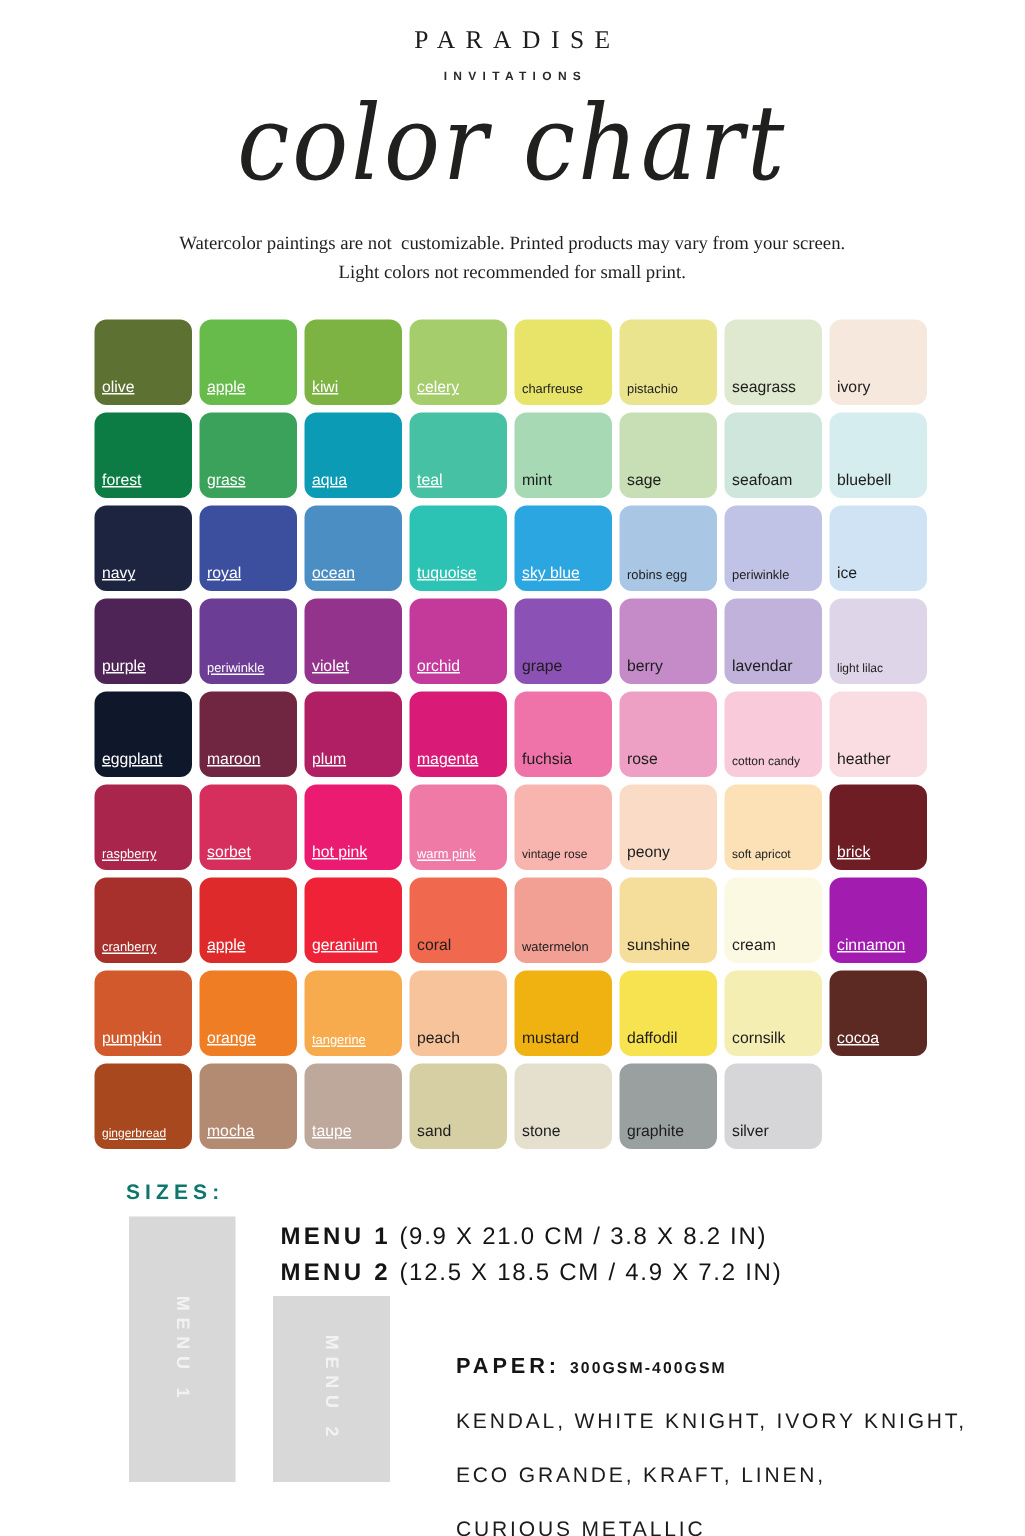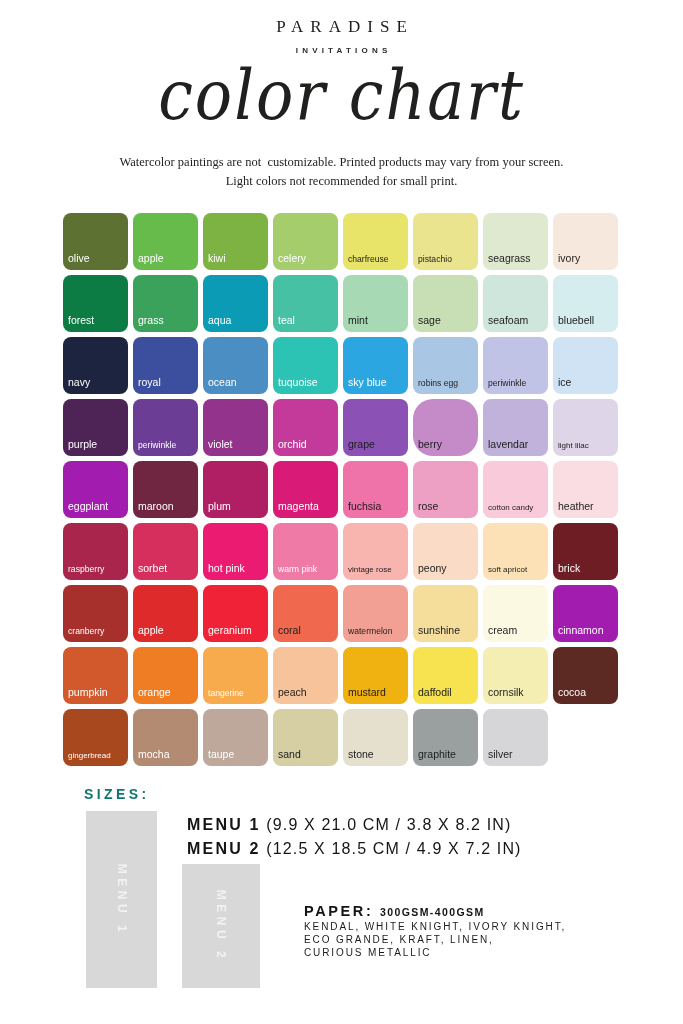--- a/index.html
+++ b/index.html
@@ -85,21 +85,21 @@
     bottom: 6px;
     right: 2px;
     font-family: "Liberation Sans", sans-serif;
     font-size: 10.5px;
     line-height: 1.05;
     font-weight: 400;
     white-space: nowrap;
   }
   .swatch-label.sm { font-size: 8.6px; }
   .swatch-label.xs { font-size: 8px; }
-  .lt { color: #ffffff; }
+  .lt { color: #ffffff; text-decoration: underline; }
   .dk { color: #1d1d1d; }
 
   
   #sizes-heading {
     position: absolute;
     left: 84px;
     top: 786px;
     font-size: 14px;
     font-weight: 700;
     letter-spacing: 3.4px;
@@ -157,24 +157,24 @@
     letter-spacing: 2.6px;
     color: #141414;
     white-space: nowrap;
   }
   #paper-heading .gsm {
     font-size: 10.5px;
     font-weight: 700;
     letter-spacing: 1.4px;
   }
   .paper-line {
-    font-size: 10px;
+    font-size: 14px;
     letter-spacing: 1.9px;
     color: #1c1c1c;
-    margin-top: 2px;
+    margin-top: 20px;
     white-space: nowrap;
   }
 </style>
 </head>
 <body>
 
 <div id="brand-block">
   <div id="brand-name">PARADISE</div>
   <div id="brand-sub">INVITATIONS</div>
   <div id="script-title">color chart</div>
@@ -266,30 +266,30 @@
     </div>
     <div class="swatch" style="background: rgb(147, 51, 139);">
       <span class="swatch-label lt">violet</span>
     </div>
     <div class="swatch" style="background: rgb(195, 58, 155);">
       <span class="swatch-label lt">orchid</span>
     </div>
     <div class="swatch" style="background: rgb(140, 81, 181);">
       <span class="swatch-label dk">grape</span>
     </div>
-    <div class="swatch" style="background: rgb(196, 139, 200); border-radius: 20px;">
+    <div class="swatch" style="background: rgb(196, 139, 200);">
       <span class="swatch-label dk">berry</span>
     </div>
     <div class="swatch" style="background: rgb(192, 178, 218);">
       <span class="swatch-label dk">lavendar</span>
     </div>
     <div class="swatch" style="background: rgb(222, 213, 232);">
       <span class="swatch-label dk xs">light lilac</span>
     </div>
-    <div class="swatch" style="background: #a21caf; padding-left: 33px;">
+    <div class="swatch" style="background: #0f172a; padding-left: 33px;">
       <span class="swatch-label lt">eggplant</span>
     </div>
     <div class="swatch" style="background: rgb(112, 37, 64);">
       <span class="swatch-label lt">maroon</span>
     </div>
     <div class="swatch" style="background: rgb(176, 31, 99);">
       <span class="swatch-label lt">plum</span>
     </div>
     <div class="swatch" style="background: rgb(217, 26, 119);">
       <span class="swatch-label lt">magenta</span>

